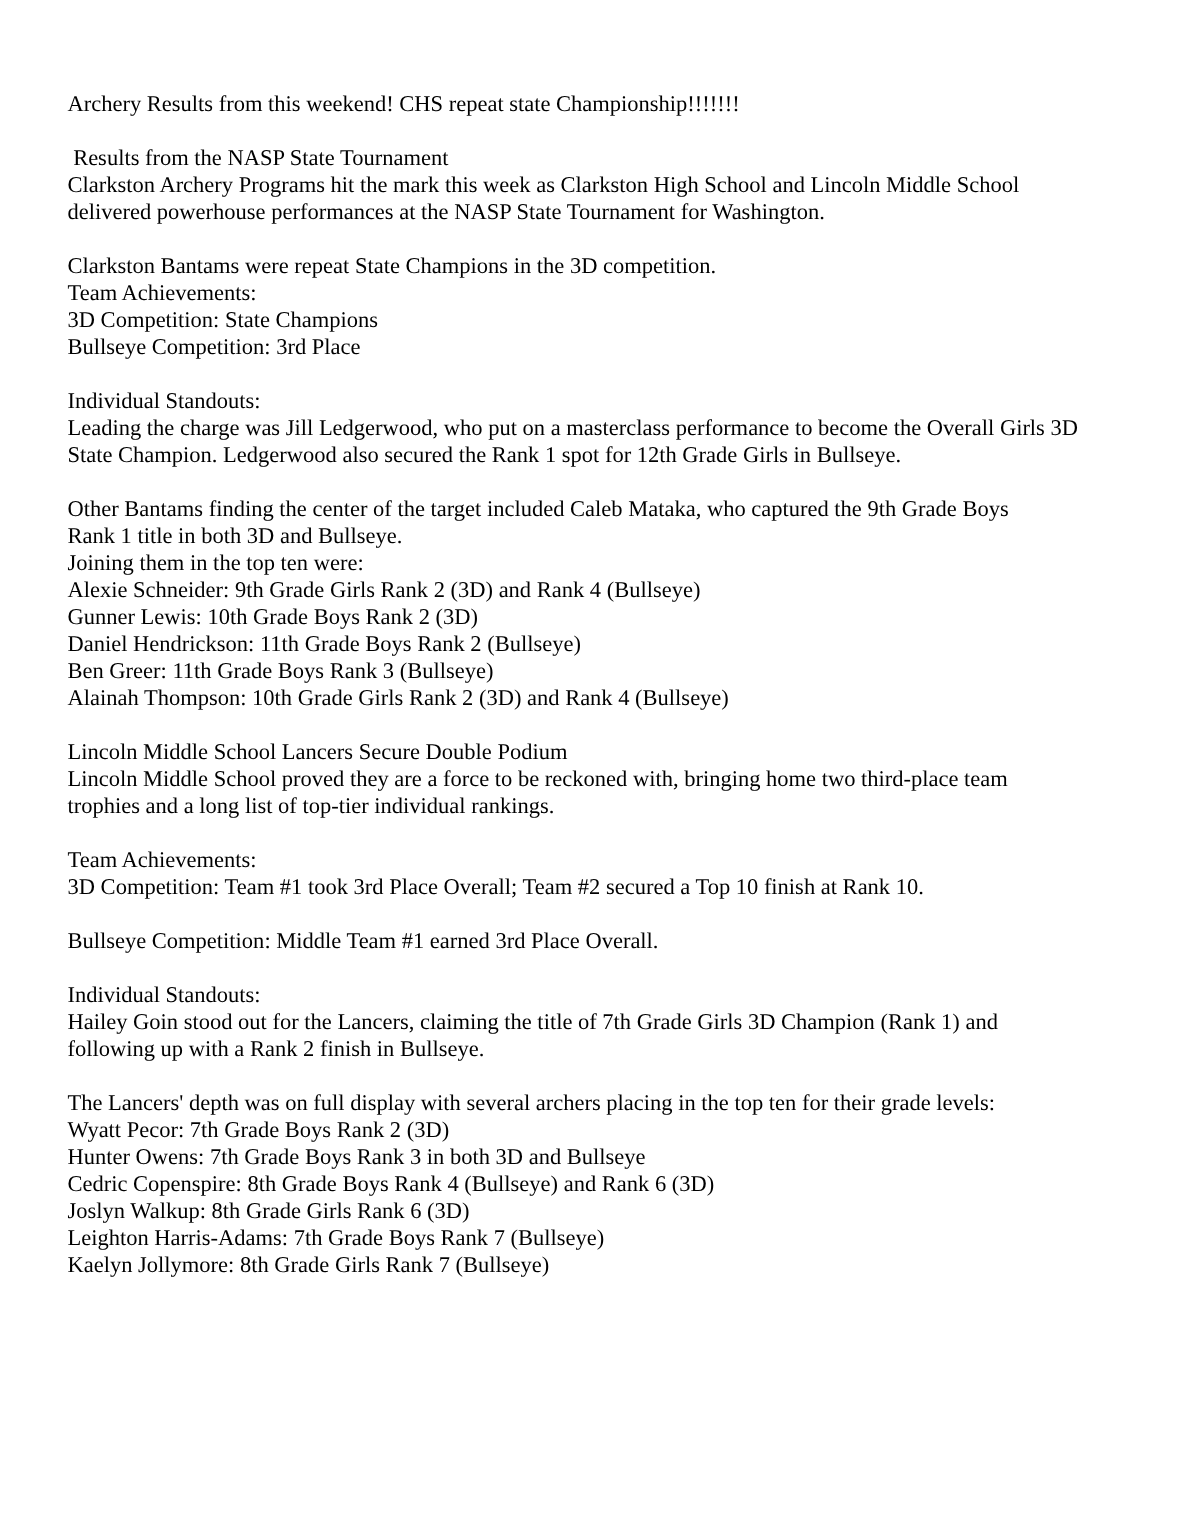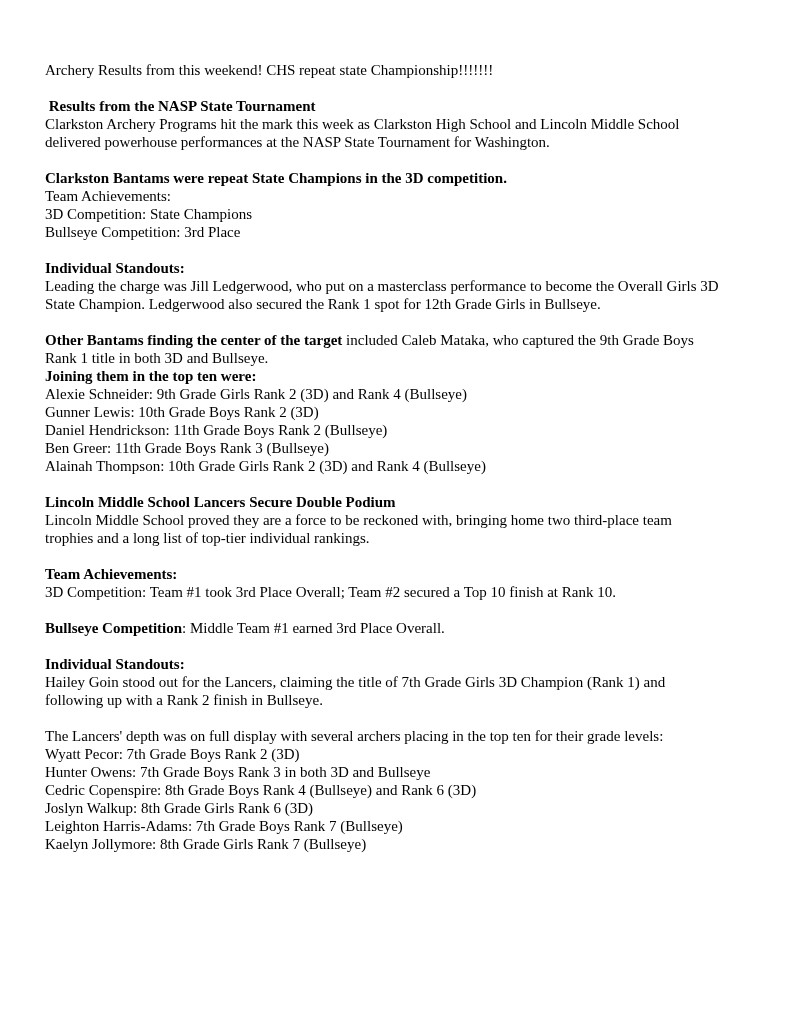--- a/index.html
+++ b/index.html
@@ -30,21 +30,21 @@
     margin: 0 0 18px 0;
   }
   .line {
     display: block;
     min-height: 18px;
   }
   .run {
     font-weight: normal;
   }
   .run.bold {
-    font-weight: bold;
+    font-weight: normal;
   }
 </style>
 </head>
 <body>
 
 <div class="page">
   <div class="doc"><div class="para"><div class="line"><span class="run">Archery Results from this weekend! CHS repeat state Championship!!!!!!!</span></div></div><div class="para"><div class="line"><span class="run bold"> Results from the NASP State Tournament</span></div><div class="line"><span class="run">Clarkston Archery Programs hit the mark this week as Clarkston High School and Lincoln Middle School</span></div><div class="line"><span class="run">delivered powerhouse performances at the NASP State Tournament for Washington.</span></div></div><div class="para"><div class="line"><span class="run bold">Clarkston Bantams were repeat State Champions in the 3D competition.</span></div><div class="line"><span class="run">Team Achievements:</span></div><div class="line"><span class="run">3D Competition: State Champions</span></div><div class="line"><span class="run">Bullseye Competition: 3rd Place</span></div></div><div class="para"><div class="line"><span class="run bold">Individual Standouts:</span></div><div class="line"><span class="run">Leading the charge was Jill Ledgerwood, who put on a masterclass performance to become the Overall Girls 3D</span></div><div class="line"><span class="run">State Champion. Ledgerwood also secured the Rank 1 spot for 12th Grade Girls in Bullseye.</span></div></div><div class="para"><div class="line"><span class="run bold">Other Bantams finding the center of the target</span><span class="run"> included Caleb Mataka, who captured the 9th Grade Boys</span></div><div class="line"><span class="run">Rank 1 title in both 3D and Bullseye.</span></div><div class="line"><span class="run bold">Joining them in the top ten were:</span></div><div class="line"><span class="run">Alexie Schneider: 9th Grade Girls Rank 2 (3D) and Rank 4 (Bullseye)</span></div><div class="line"><span class="run">Gunner Lewis: 10th Grade Boys Rank 2 (3D)</span></div><div class="line"><span class="run">Daniel Hendrickson: 11th Grade Boys Rank 2 (Bullseye)</span></div><div class="line"><span class="run">Ben Greer: 11th Grade Boys Rank 3 (Bullseye)</span></div><div class="line"><span class="run">Alainah Thompson: 10th Grade Girls Rank 2 (3D) and Rank 4 (Bullseye)</span></div></div><div class="para"><div class="line"><span class="run bold">Lincoln Middle School Lancers Secure Double Podium</span></div><div class="line"><span class="run">Lincoln Middle School proved they are a force to be reckoned with, bringing home two third-place team</span></div><div class="line"><span class="run">trophies and a long list of top-tier individual rankings.</span></div></div><div class="para"><div class="line"><span class="run bold">Team Achievements:</span></div><div class="line"><span class="run">3D Competition: Team #1 took 3rd Place Overall; Team #2 secured a Top 10 finish at Rank 10.</span></div></div><div class="para"><div class="line"><span class="run bold">Bullseye Competition</span><span class="run">: Middle Team #1 earned 3rd Place Overall.</span></div></div><div class="para"><div class="line"><span class="run bold">Individual Standouts:</span></div><div class="line"><span class="run">Hailey Goin stood out for the Lancers, claiming the title of 7th Grade Girls 3D Champion (Rank 1) and</span></div><div class="line"><span class="run">following up with a Rank 2 finish in Bullseye.</span></div></div><div class="para"><div class="line"><span class="run">The Lancers' depth was on full display with several archers placing in the top ten for their grade levels:</span></div><div class="line"><span class="run">Wyatt Pecor: 7th Grade Boys Rank 2 (3D)</span></div><div class="line"><span class="run">Hunter Owens: 7th Grade Boys Rank 3 in both 3D and Bullseye</span></div><div class="line"><span class="run">Cedric Copenspire: 8th Grade Boys Rank 4 (Bullseye) and Rank 6 (3D)</span></div><div class="line"><span class="run">Joslyn Walkup: 8th Grade Girls Rank 6 (3D)</span></div><div class="line"><span class="run">Leighton Harris-Adams: 7th Grade Boys Rank 7 (Bullseye)</span></div><div class="line"><span class="run">Kaelyn Jollymore: 8th Grade Girls Rank 7 (Bullseye)</span></div></div></div>
 </div>
 
 </body></html>

